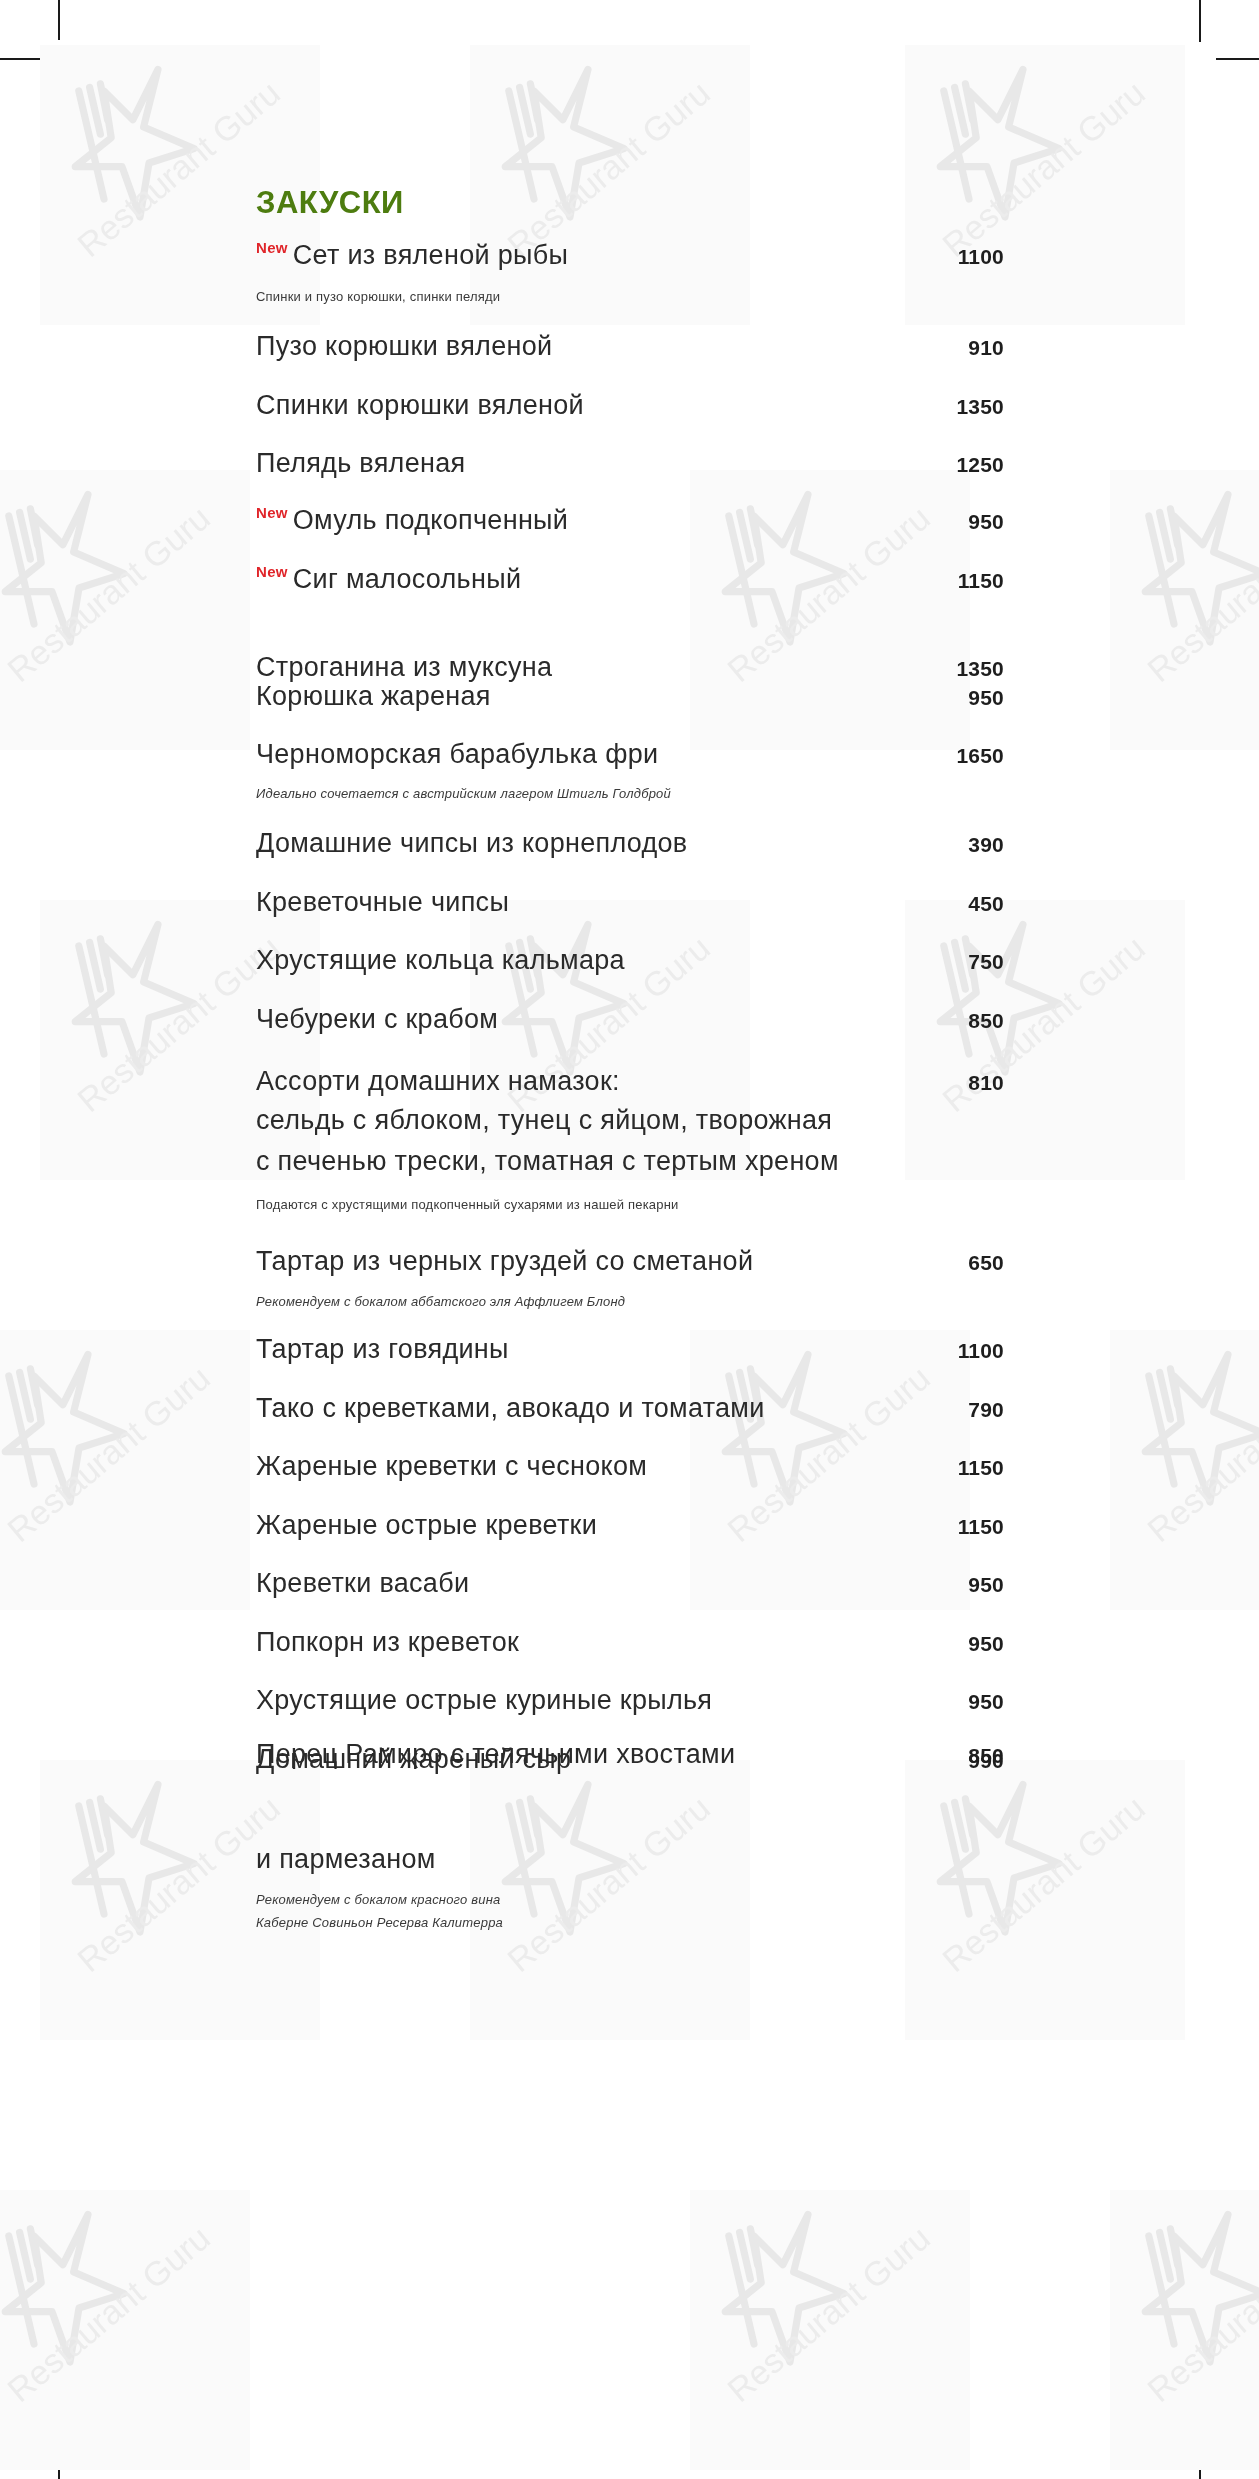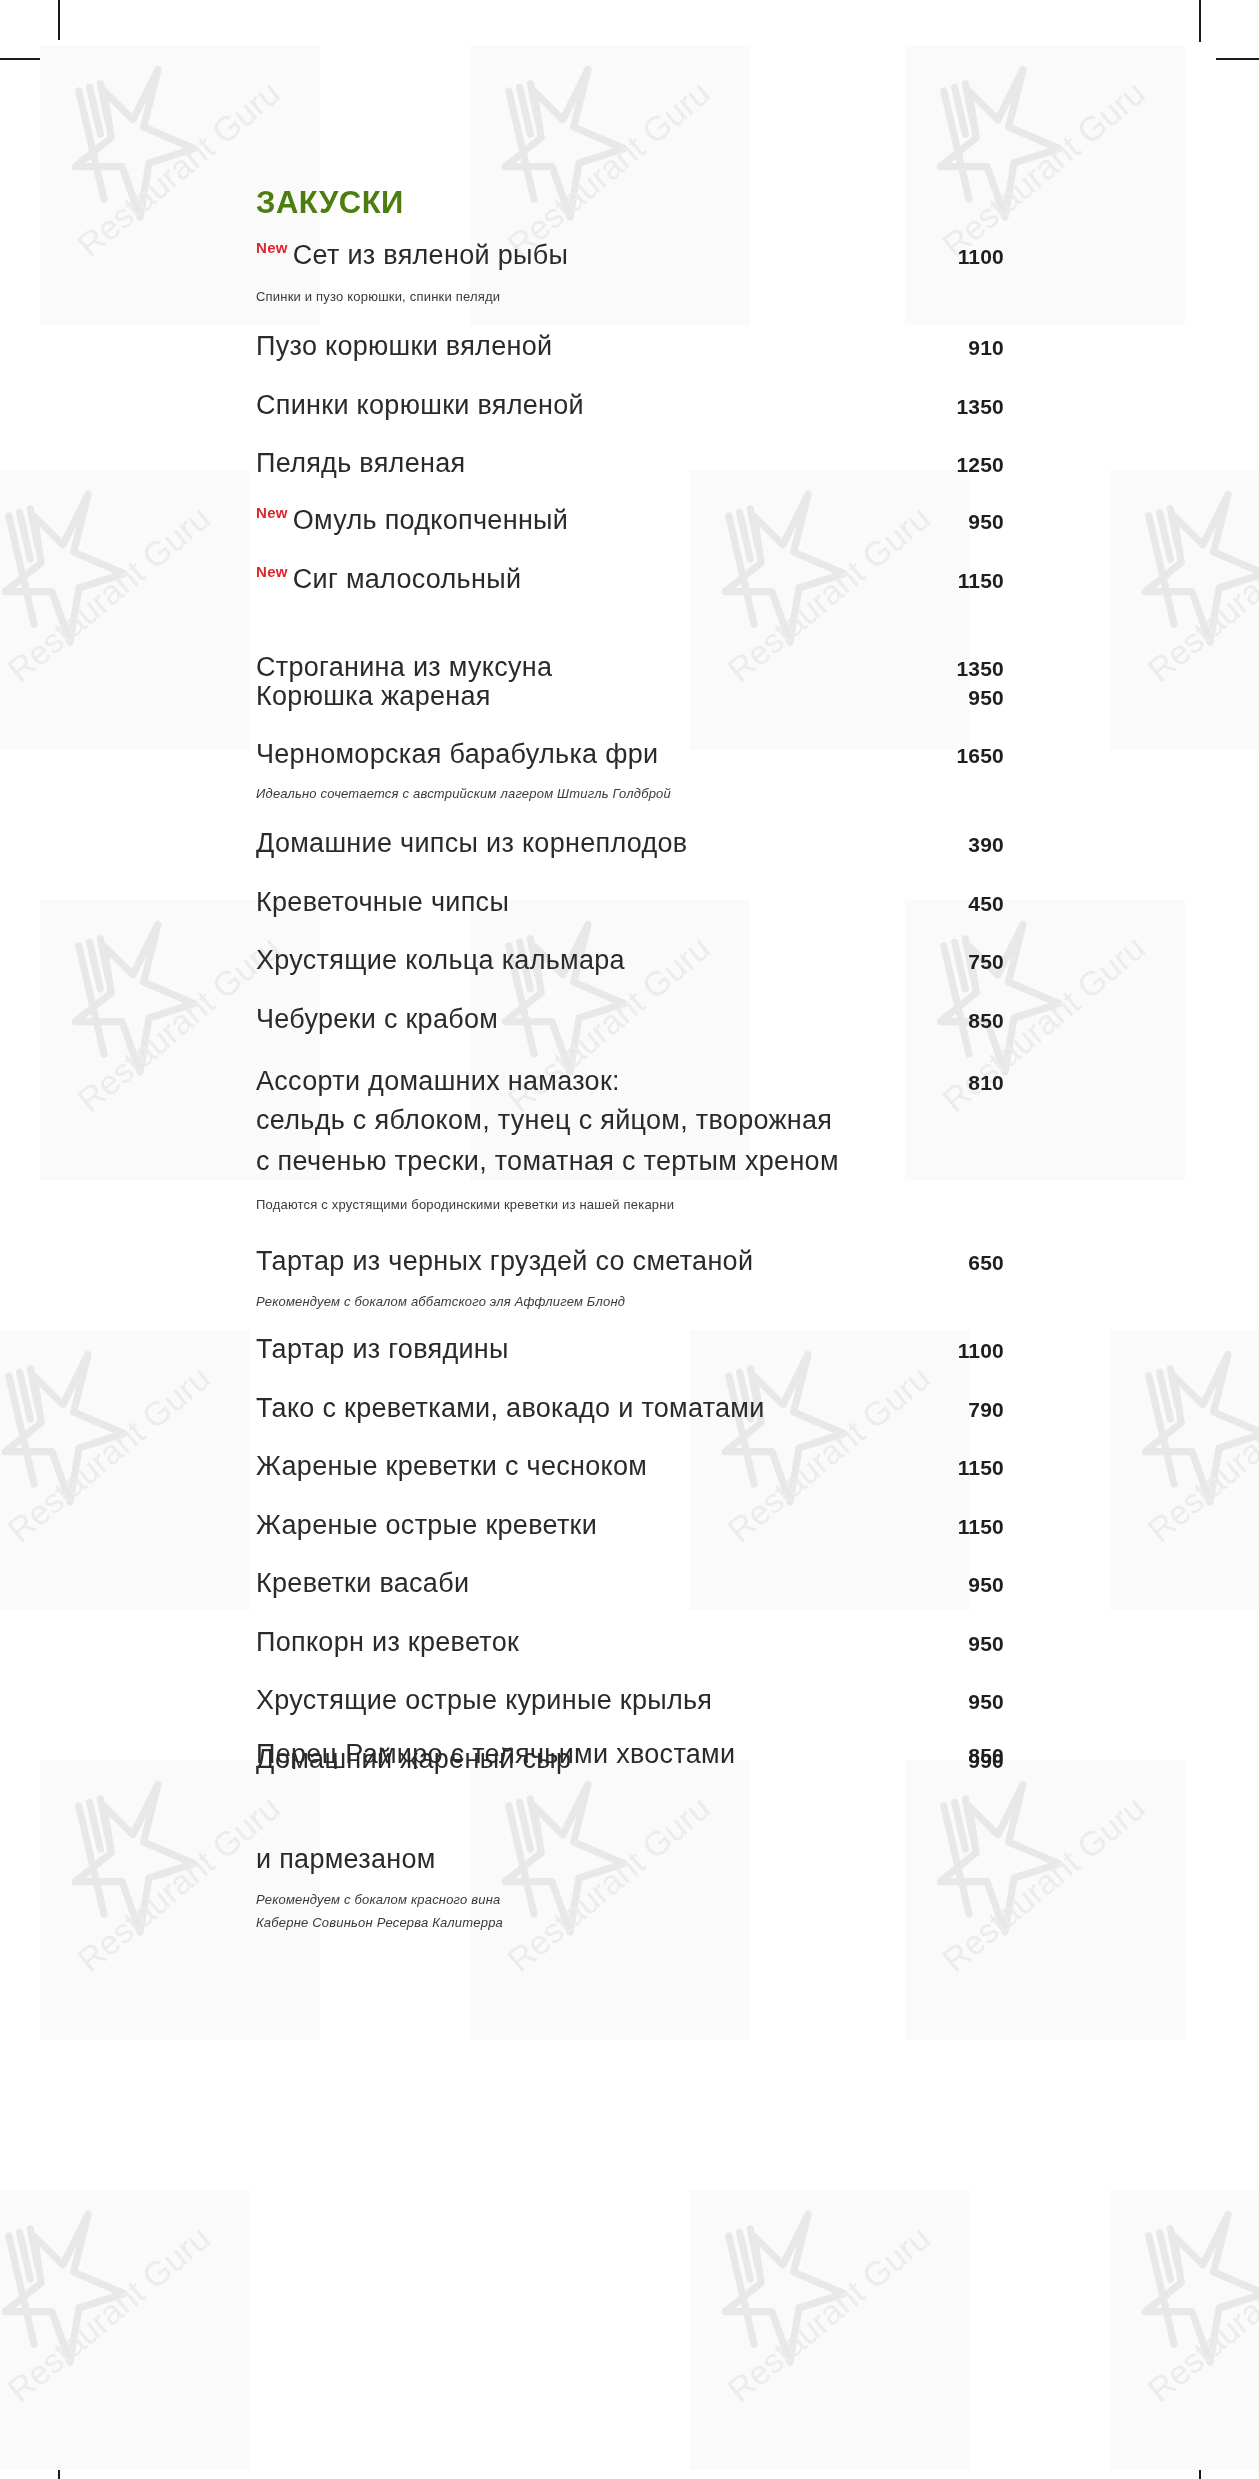--- a/index.html
+++ b/index.html
@@ -196,21 +196,21 @@
   <div class="row" style="top:998px">
     <span class="name">Чебуреки с крабом</span>
     <span class="price">850</span>
   </div>
   <div class="row" style="top:1060px">
     <span class="name">Ассорти домашних намазок:</span>
     <span class="price">810</span>
   </div>
   <div class="cont" style="top:1099px">сельдь с яблоком, тунец с яйцом, творожная</div>
   <div class="cont" style="top:1140px">с печенью трески, томатная с тертым хреном</div>
-  <div class="desc" style="top:1193px">Подаются с хрустящими бородинскими креветки из нашей пекарни</div>
+  <div class="desc" style="top:1193px">Подаются с хрустящими подкопченный сухарями из нашей пекарни</div>
 
   <div class="row" style="top:1240px">
     <span class="name">Тартар из черных груздей со сметаной</span>
     <span class="price">650</span>
   </div>
   <div class="desc italic" style="top:1290px">Рекомендуем с бокалом аббатского эля Аффлигем Блонд</div>
 
   <div class="row" style="top:1328px">
     <span class="name">Тартар из говядины</span>
     <span class="price">1100</span>

